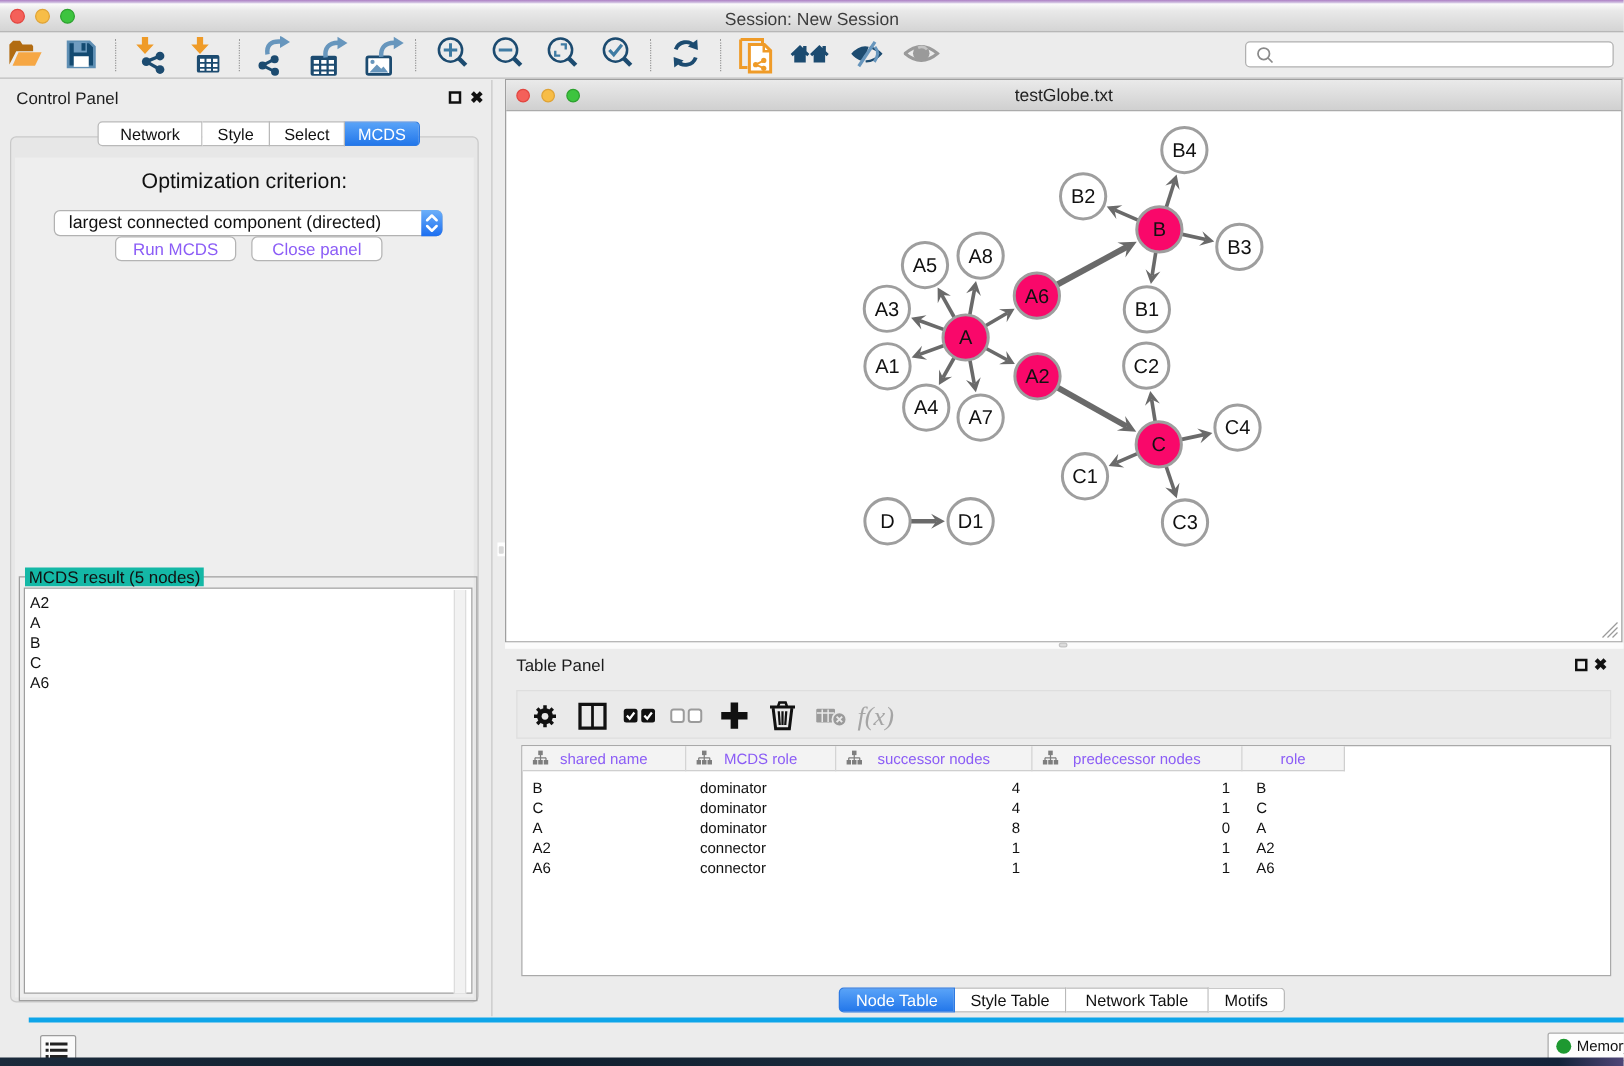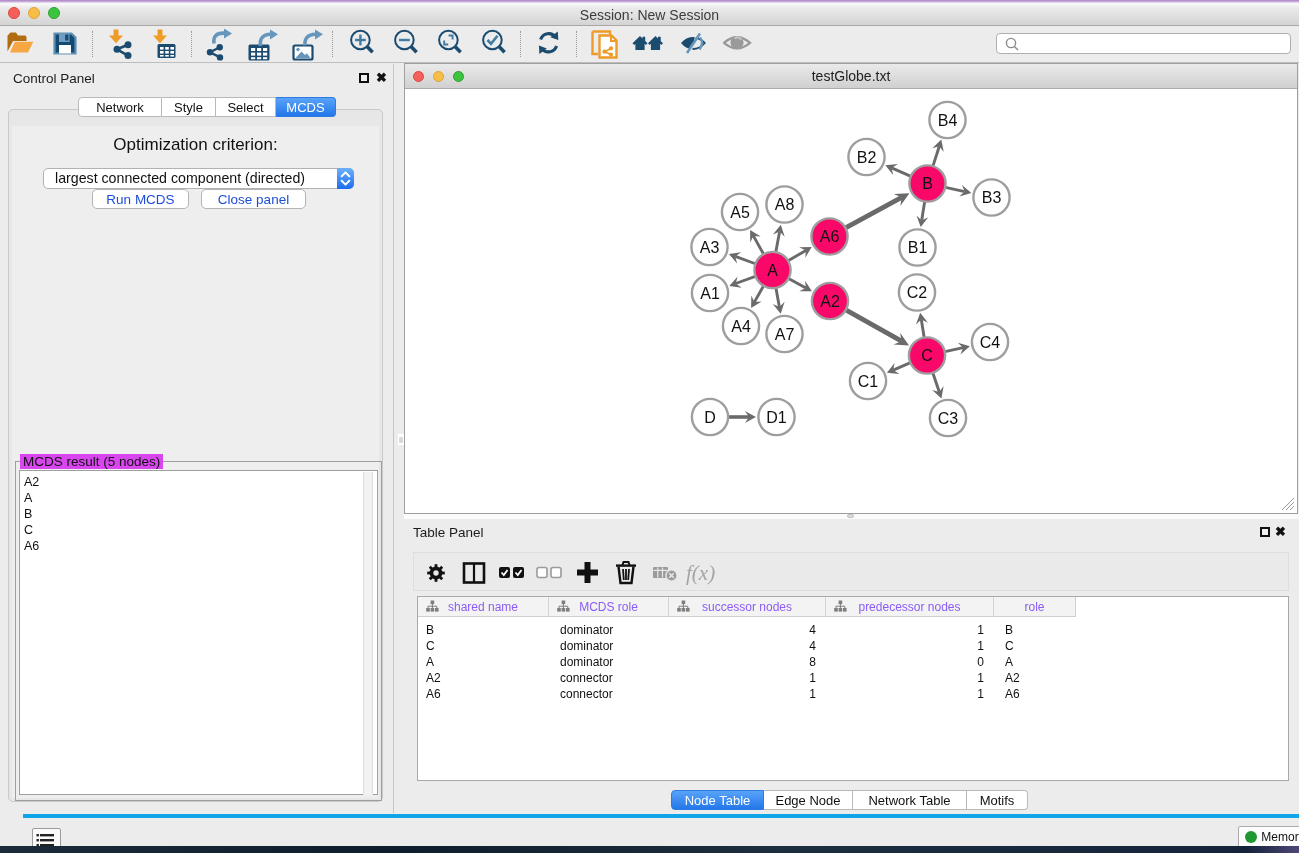--- a/index.html
+++ b/index.html
@@ -33,23 +33,23 @@
 .tab.sel{background:linear-gradient(#59a3f8,#2377ea);color:#fff;border-color:#2d7ae2;}
 .cpanel{position:absolute;left:8px;top:45px;width:375px;height:693px;
  background:#e7e7e7;border:1px solid #c9c9c9;border-radius:5px;}
 .cpinner{position:absolute;left:3px;top:16px;width:367px;height:672px;background:#eeeeee;}
 .optlabel{position:absolute;left:0;top:26px;width:100%;text-align:center;font-size:17px;color:#111;}
 .dropdown{position:absolute;left:35px;top:59px;width:311px;height:21px;background:#fff;
  border:1px solid #b2b2b2;border-radius:5px;font-size:14.2px;color:#111;line-height:19px;padding-left:11px;}
 .stepper{position:absolute;right:-1px;top:-1px;width:17px;height:21px;border-radius:0 5px 5px 0;
  background:linear-gradient(#6cb0f9,#1c6ef0);}
 .btn{position:absolute;height:20px;background:#fff;border:1px solid #b4b4b4;border-radius:5px;
- font-size:13.5px;color:#1d4ed8;text-align:center;line-height:19px;}
+ font-size:13.5px;color:#8b5cf6;text-align:center;line-height:19px;}
 .fieldset{position:absolute;left:7px;top:352px;width:367px;height:340px;border:1px solid #9f9f9f;}
-.legend{position:absolute;left:4px;top:-8px;background:#d946ef;padding:0 3px;font-size:13.5px;color:#111;}
+.legend{position:absolute;left:4px;top:-8px;background:#14b8a6;padding:0 3px;font-size:13.5px;color:#111;}
 .listbox{position:absolute;left:3px;top:8px;width:359px;height:325px;background:#fff;
  border:1px solid #9f9f9f;font-size:12.5px;color:#111;padding-top:3px;}
 .listbox .li{padding-left:4px;height:16px;line-height:16px;}
 .scrolltrack{position:absolute;right:4px;top:1px;width:10px;height:323px;background:#f2f2f2;
  border-left:1px solid #ddd;border-right:1px solid #ddd;}
 
 .netwin{left:404px;top:63px;width:894px;height:451px;background:#fff;border:1px solid #9f9f9f;}
 .nettitle{position:absolute;left:0;top:0;width:100%;height:25px;
  background:linear-gradient(#eaeaea,#d0d0d0);border-bottom:1px solid #ababab;}
 
@@ -510,21 +510,21 @@
 <div class="trow" style="left:408px;top:73px;width:158px;text-align:right">1</div>
 <div class="trow" style="left:587px;top:73px;width:80px">A2</div>
 <div class="trow" style="left:8px;top:89px;width:120px">A6</div>
 <div class="trow" style="left:142px;top:89px;width:100px">connector</div>
 <div class="trow" style="left:251px;top:89px;width:147px;text-align:right">1</div>
 <div class="trow" style="left:408px;top:89px;width:158px;text-align:right">1</div>
 <div class="trow" style="left:587px;top:89px;width:80px">A6</div>
   </div>
   <div class="btabs" style="left:267px;top:270px">
     <div class="tab first sel" style="width:93px">Node Table</div>
-    <div class="tab" style="width:89px">Edge Node</div>
+    <div class="tab" style="width:89px">Style Table</div>
     <div class="tab" style="width:114px">Network Table</div>
     <div class="tab last" style="width:61px">Motifs</div>
   </div>
 </div>
 
 <div class="abs status">
   <div class="lbtn">
       <svg width="27" height="20" style="position:absolute;left:1px;top:1px">
     <g fill="#222">
           <rect x="6" y="4" width="14" height="2.4"></rect>

